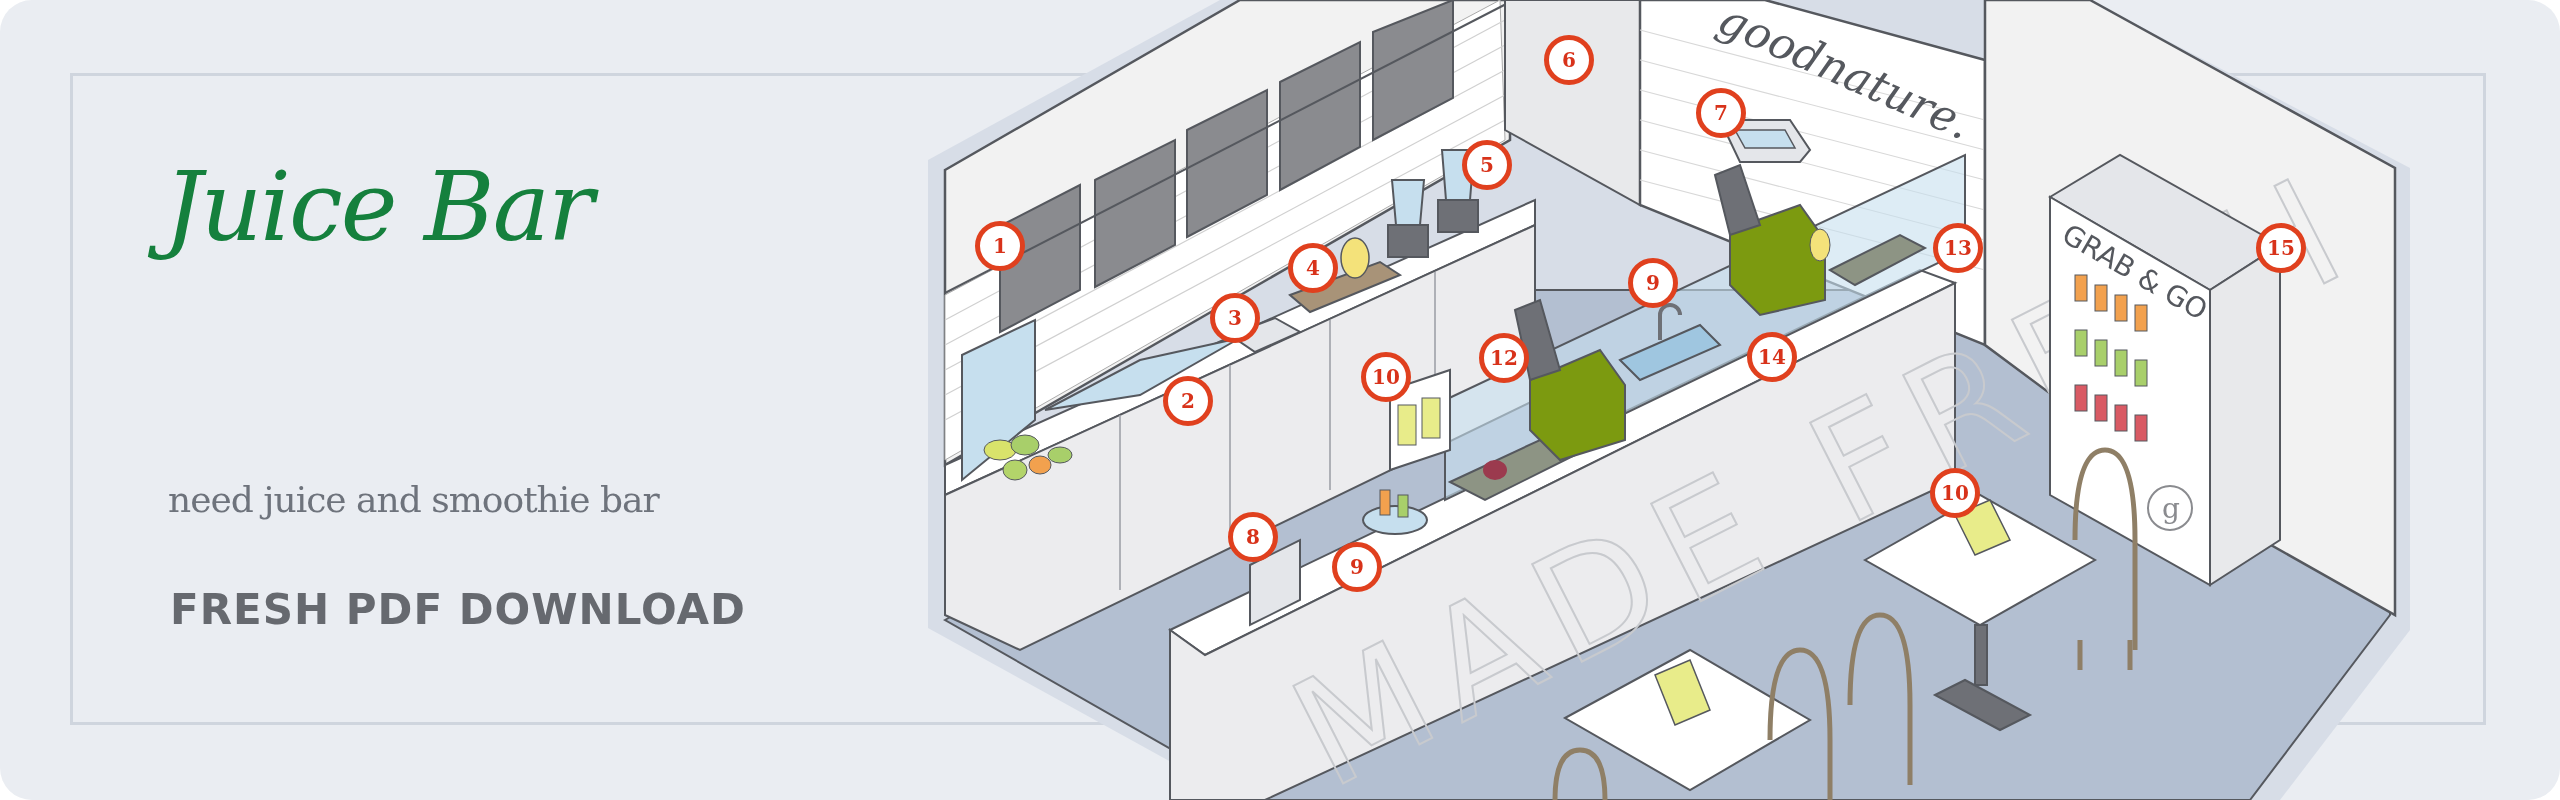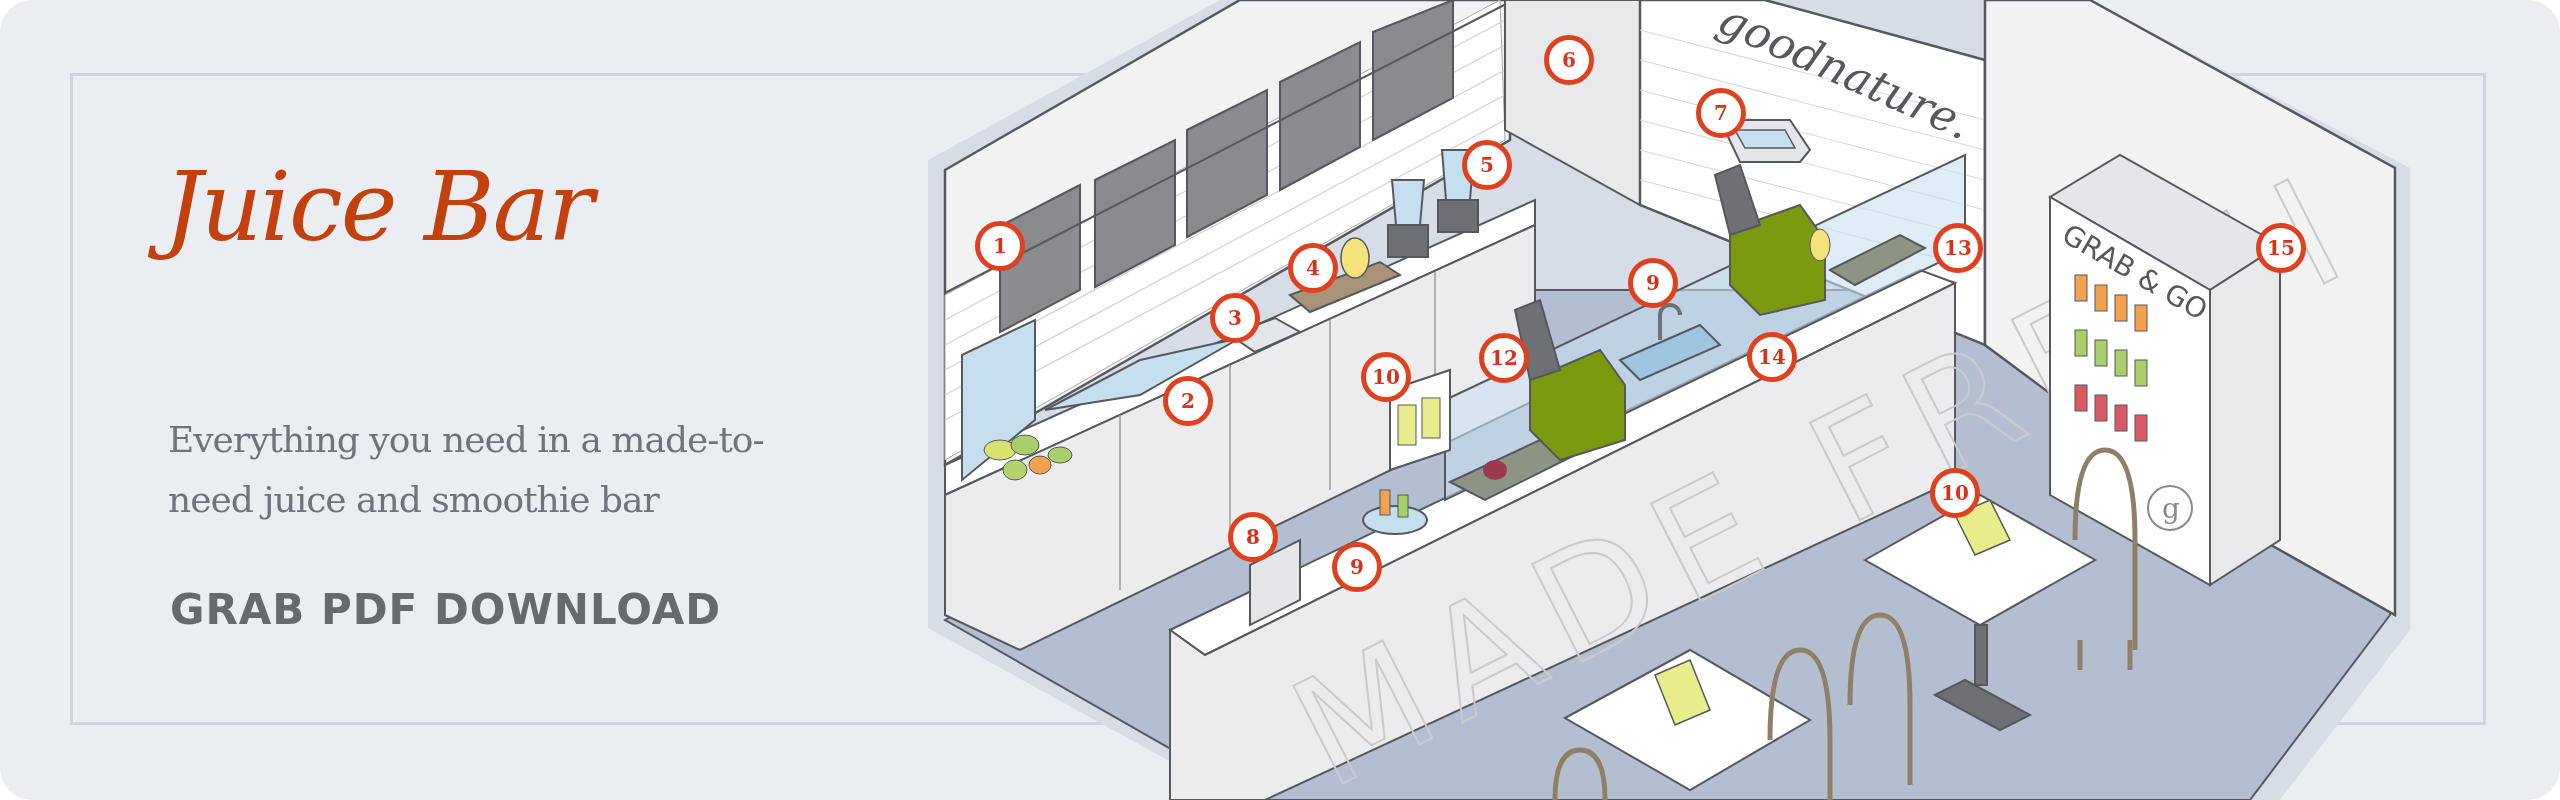--- a/index.html
+++ b/index.html
@@ -1,41 +1,41 @@
 <!DOCTYPE html>
 <html><head>
 <meta charset="utf-8">
 <style>
   html, body { margin:0; padding:0; }
   body { width:2560px; height:800px; background:#ffffff; overflow:hidden; position:relative; font-family:"DejaVu Serif", serif; }
   .card { position:absolute; left:0; top:0; width:2560px; height:800px; background:#eaedf2; border-radius:32px; overflow:hidden; }
   .frame { position:absolute; left:70px; top:73px; width:2416px; height:652px; border:3px solid #cfd5de; box-sizing:border-box; }
-  .title { position:absolute; left:164px; top:150px; margin:0; font-family:"DejaVu Serif", serif; font-style:italic; font-weight:400; font-size:96px; line-height:114px; color:#c2410c; letter-spacing:-2px; }
+  .title { position:absolute; left:164px; top:150px; margin:0; font-family:"DejaVu Serif", serif; font-style:italic; font-weight:400; font-size:96px; line-height:114px; color:#15803d; letter-spacing:-2px; }
   .subtitle { position:absolute; left:168px; top:410px; width:700px; margin:0; font-family:"DejaVu Serif", serif; font-size:36px; line-height:60px; color:#6e737c; letter-spacing:-1px; }
   .cta { position:absolute; left:170px; top:585px; font-family:"DejaVu Sans", sans-serif; font-weight:700; font-size:42px; color:#66696f; letter-spacing:1px; text-decoration:none; cursor:pointer; }
   .illus { position:absolute; left:0; top:0; width:2560px; height:800px; }
   .marker { position:absolute; width:50px; height:50px; margin:-25px 0 0 -25px; border-radius:50%; background:#ffffff; border:5px solid #e0401e; box-sizing:border-box; display:flex; align-items:center; justify-content:center; font-family:"DejaVu Serif", serif; font-weight:700; font-size:20px; color:#d8321a; cursor:pointer; }
   .sign-text { font-family:"DejaVu Sans", sans-serif; }
 </style>
 </head>
 <body>
 
 <div class="card">
   <div class="frame"></div>
 
   <h1 class="title">
     <span>Juice Bar</span><br>
   </h1>
 
   <p class="subtitle">
-    <span>Everything you need in a made-to-</span><br>
+    <br>
     <span>need juice and smoothie bar</span>
   </p>
 
-  <a class="cta">GRAB PDF DOWNLOAD</a>
+  <a class="cta">FRESH PDF DOWNLOAD</a>
 
   <svg class="illus" viewBox="0 0 2560 800" xmlns="http://www.w3.org/2000/svg">
 
     <polygon points="928,160 1220,0 2090,0 2410,168 2410,630 2280,800 1240,800 928,628" fill="#d7dde7"></polygon>
 
     <polygon points="945,620 1520,290 2120,290 2390,450 2390,615 2250,800 1260,800" fill="#b3bfd1" stroke="#55585e" stroke-width="2"></polygon>
 
     <polygon points="945,170 1240,0 1510,0 1510,140 945,465" fill="#f2f2f2" stroke="#55585e" stroke-width="2.5"></polygon>
 
     <polygon points="945,295 1500,0 1505,140 945,460" fill="#ffffff" stroke="#aaa" stroke-width="1"></polygon>

